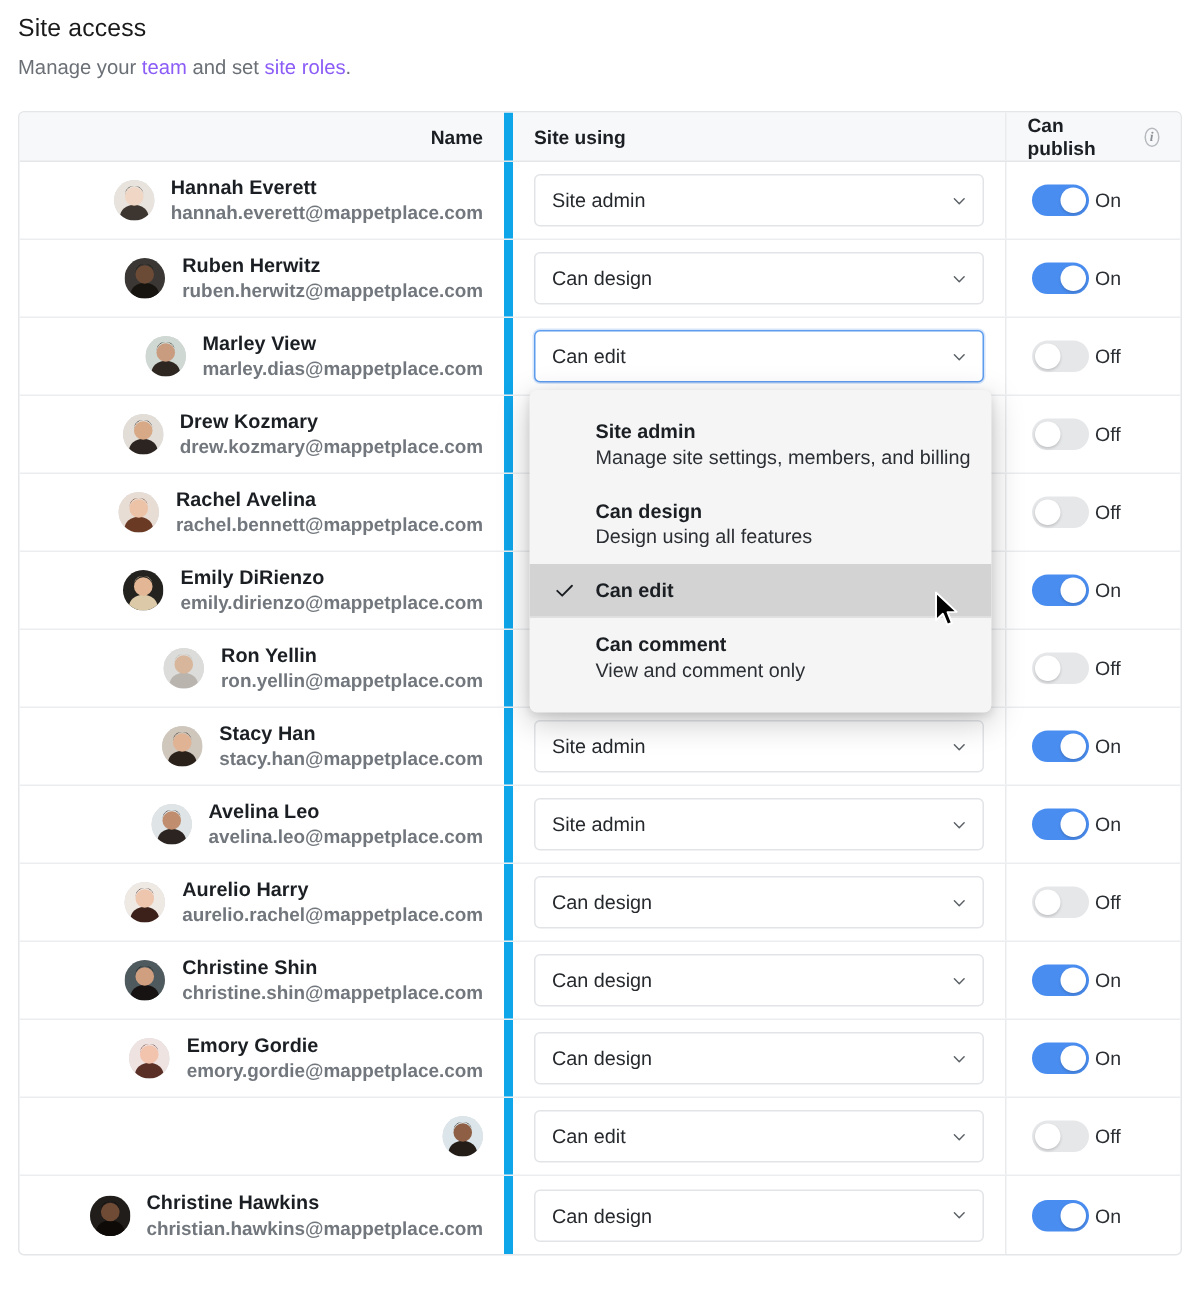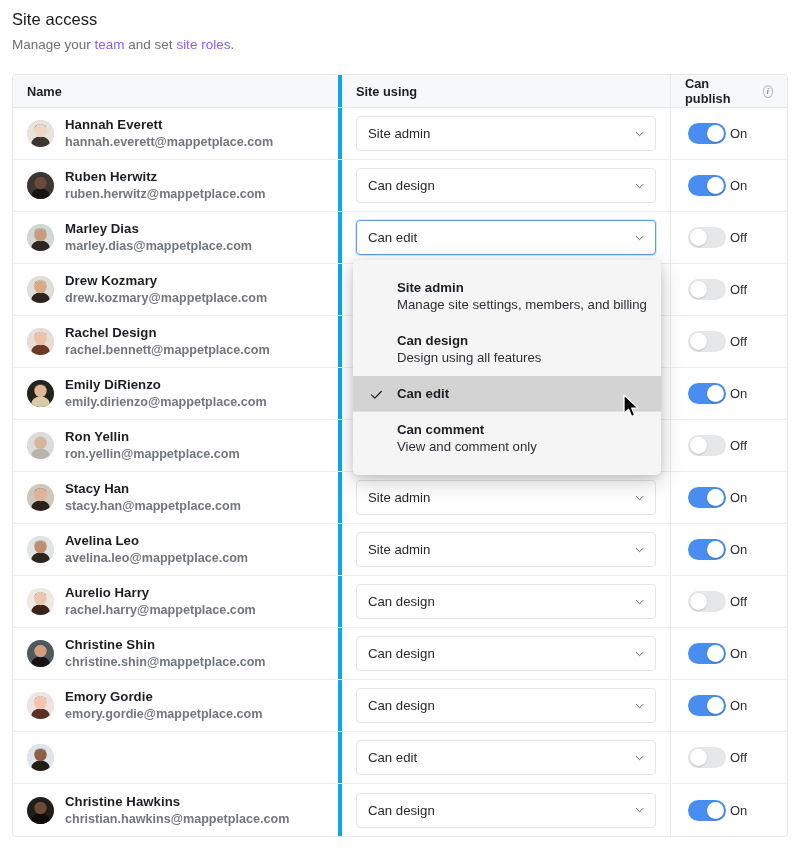--- a/index.html
+++ b/index.html
@@ -63,21 +63,21 @@
   }
   .thead .cell {
     display: flex;
     align-items: center;
     font-size: 12.8px;
     font-weight: 700;
     color: #1b1f23;
   }
 
   .cell { padding: 0 14px; }
-  .c-name    { width: 329px; flex: 0 0 329px; border-right: 4px solid #0ea5e9; }
+  .c-name    { width: 329px; flex: 0 0 329px; border-right: 6px solid #0ea5e9; justify-content: flex-end; }
   .c-role    { width: 329px; flex: 0 0 329px; border-right: 1px solid #e9ebed; }
   .c-publish { width: 116px; flex: 0 0 116px; }
 
   .thead .c-publish { gap: 22px; }
 
   .info-icon {
     width: 13px; height: 13px;
     border: 1px solid #b6babe;
     border-radius: 50%;
     color: #8b9096;
@@ -311,21 +311,21 @@
           <div class="cell c-name person">
             <span class="avatar">
               <svg viewBox="0 0 27 27" xmlns="http://www.w3.org/2000/svg">
                 <rect width="27" height="27" fill="#cfd8d2"></rect>
                 <ellipse cx="13.5" cy="24.5" rx="9.5" ry="8" fill="#2e2620"></ellipse>
                 <circle cx="13.5" cy="11" r="6.2" fill="#c99b7f"></circle>
                 <path d="M7.3 10.2a6.2 6.2 0 0 1 12.4 0c0 -4 -2.6 -6.2 -6.2 -6.2s-6.2 2.2 -6.2 6.2z" fill="#2e2620"></path>
               </svg>
             </span>
             <span class="ptext">
-              <span class="pname">Marley Dias</span>
+              <span class="pname">Marley View</span>
               <span class="pmail">marley.dias@mappetplace.com</span>
             </span>
           </div>
           <div class="cell c-role">
             <span class="select focused">
               <span>Can edit</span>
               <span class="chev">
                 <svg viewBox="0 0 10 10" width="9" height="9" xmlns="http://www.w3.org/2000/svg">
                   <path d="M1.4 3.4 L5 7 L8.6 3.4" fill="none" stroke="#5b6166" stroke-width="1.1" stroke-linecap="round" stroke-linejoin="round"></path>
                 </svg>
@@ -375,21 +375,21 @@
           <div class="cell c-name person">
             <span class="avatar">
               <svg viewBox="0 0 27 27" xmlns="http://www.w3.org/2000/svg">
                 <rect width="27" height="27" fill="#e8ddd4"></rect>
                 <ellipse cx="13.5" cy="24.5" rx="9.5" ry="8" fill="#6b3a24"></ellipse>
                 <circle cx="13.5" cy="11" r="6.2" fill="#edc3a8"></circle>
                 <path d="M7.3 10.2a6.2 6.2 0 0 1 12.4 0c0 -4 -2.6 -6.2 -6.2 -6.2s-6.2 2.2 -6.2 6.2z" fill="#6b3a24"></path>
               </svg>
             </span>
             <span class="ptext">
-              <span class="pname">Rachel Design</span>
+              <span class="pname">Rachel Avelina</span>
               <span class="pmail">rachel.bennett@mappetplace.com</span>
             </span>
           </div>
           <div class="cell c-role">
             <span class="select">
               <span></span>
               <span class="chev">
                 <svg viewBox="0 0 10 10" width="9" height="9" xmlns="http://www.w3.org/2000/svg">
                   <path d="M1.4 3.4 L5 7 L8.6 3.4" fill="none" stroke="#5b6166" stroke-width="1.1" stroke-linecap="round" stroke-linejoin="round"></path>
                 </svg>
@@ -536,21 +536,21 @@
             <span class="avatar">
               <svg viewBox="0 0 27 27" xmlns="http://www.w3.org/2000/svg">
                 <rect width="27" height="27" fill="#efe9e4"></rect>
                 <ellipse cx="13.5" cy="24.5" rx="9.5" ry="8" fill="#3b2119"></ellipse>
                 <circle cx="13.5" cy="11" r="6.2" fill="#eec5ad"></circle>
                 <path d="M7.3 10.2a6.2 6.2 0 0 1 12.4 0c0 -4 -2.6 -6.2 -6.2 -6.2s-6.2 2.2 -6.2 6.2z" fill="#3b2119"></path>
               </svg>
             </span>
             <span class="ptext">
               <span class="pname">Aurelio Harry</span>
-              <span class="pmail">rachel.harry@mappetplace.com</span>
+              <span class="pmail">aurelio.rachel@mappetplace.com</span>
             </span>
           </div>
           <div class="cell c-role">
             <span class="select">
               <span>Can design</span>
               <span class="chev">
                 <svg viewBox="0 0 10 10" width="9" height="9" xmlns="http://www.w3.org/2000/svg">
                   <path d="M1.4 3.4 L5 7 L8.6 3.4" fill="none" stroke="#5b6166" stroke-width="1.1" stroke-linecap="round" stroke-linejoin="round"></path>
                 </svg>
               </span>

